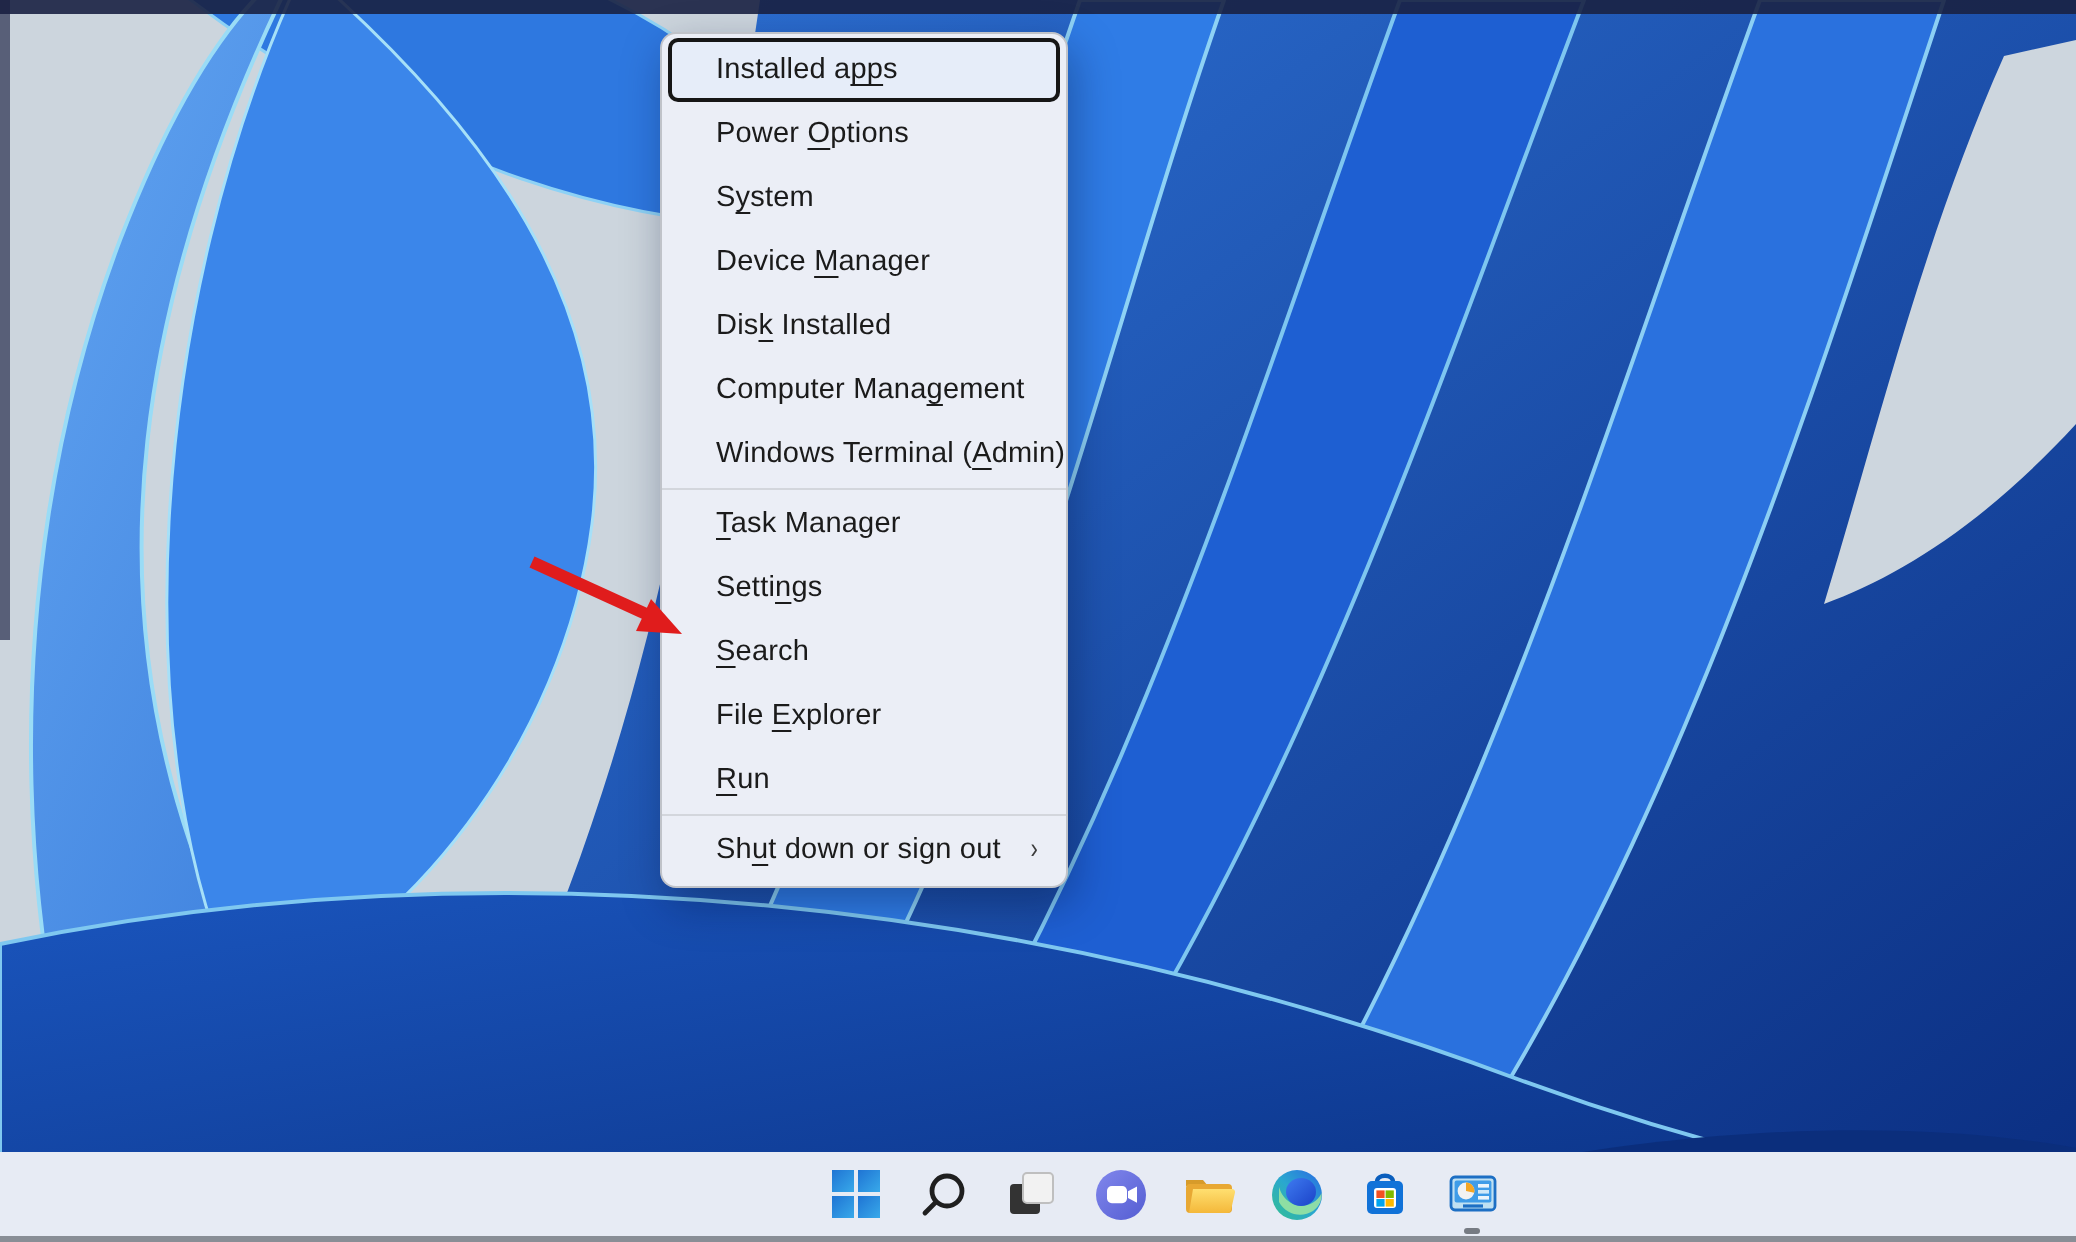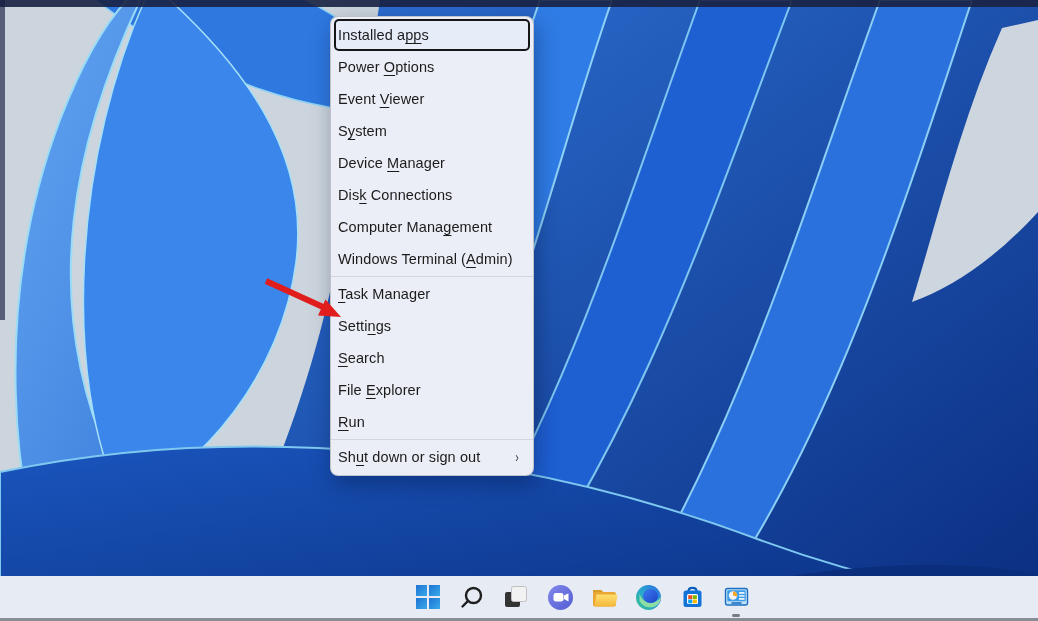--- a/index.html
+++ b/index.html
@@ -14,21 +14,21 @@
   .menu {
     position:absolute; left:330px; top:16px; width:204px; z-index:20;
     background:#ebeef6;
     border:1px solid rgba(0,0,0,.18);
     border-radius:8px;
     padding:2px 3px;
     box-shadow:3px 8px 22px rgba(0,15,50,.35);
   }
   .menu-item {
     height:32px; display:flex; align-items:center; justify-content:space-between;
-    padding:0 11px 0 4px; border-radius:5px;
+    padding:0 11px 0 24px; border-radius:5px;
     font-size:14.5px; color:#1b1b1b; cursor:default;
     letter-spacing:.1px; white-space:nowrap;
   }
   .menu-item.focused {
     background:#e6edf9;
     box-shadow:inset 0 0 0 2px #161616;
   }
   .menu-item u { text-decoration:underline; text-underline-offset:3px; text-decoration-thickness:1px; }
   .menu-sep { height:1px; background:#d3d6dc; margin:1px -3px; }
   .submenu-arrow { font-size:11px; color:#3c3c3c; transform:scaleY(1.35); margin-left:8px; }
@@ -94,30 +94,27 @@
   </svg>
 
   <div class="menu" id="menu" role="menu">
       <div class="menu-item focused" role="menuitem">
         <span><span>Installed a</span><u>pp</u><span>s</span></span>
       </div>
       <div class="menu-item" role="menuitem">
         <span><span>Power </span><u>O</u><span>ptions</span></span>
       </div>
       <div class="menu-item" role="menuitem">
-        <span><span>Event </span><u>V</u><span>iewer</span></span>
-      </div>
-      <div class="menu-item" role="menuitem">
         <span><span>S</span><u>y</u><span>stem</span></span>
       </div>
       <div class="menu-item" role="menuitem">
         <span><span>Device </span><u>M</u><span>anager</span></span>
       </div>
       <div class="menu-item" role="menuitem">
-        <span><span>Dis</span><u>k</u><span> Connections</span></span>
+        <span><span>Dis</span><u>k</u><span> Installed</span></span>
       </div>
       <div class="menu-item" role="menuitem">
         <span><span>Computer Mana</span><u>g</u><span>ement</span></span>
       </div>
       <div class="menu-item" role="menuitem">
         <span><span>Windows Terminal (</span><u>A</u><span>dmin)</span></span>
       </div>
       <div class="menu-sep"></div>
       <div class="menu-item" role="menuitem">
         <span><span></span><u>T</u><span>ask Manager</span></span>

